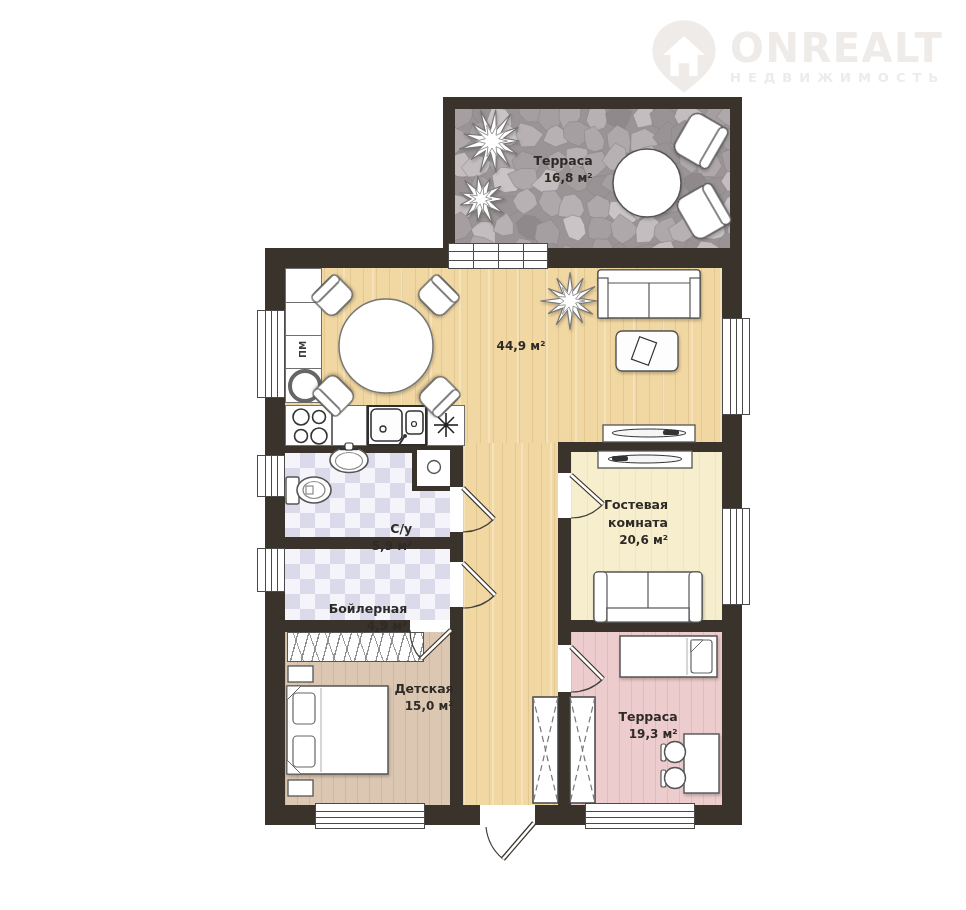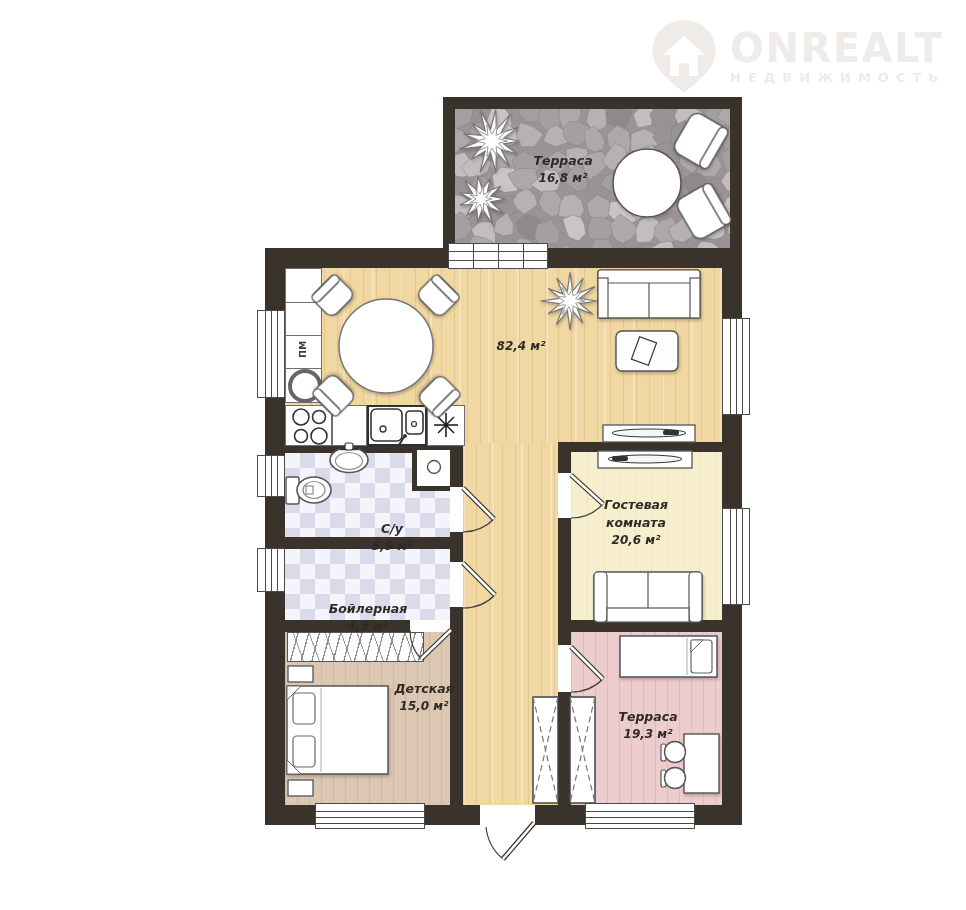--- a/index.html
+++ b/index.html
@@ -34,22 +34,22 @@
   .cab{position:absolute;background:#fff;border:1.3px solid #6f6f6f;box-sizing:border-box;}
   .cabcol{background-image:linear-gradient(#6f6f6f,#6f6f6f),linear-gradient(#6f6f6f,#6f6f6f),linear-gradient(#6f6f6f,#6f6f6f);
         background-size:100% 1px,100% 1px,100% 1px;background-position:0 33px,0 66px,0 99px;background-repeat:no-repeat;}
   .sinkunit{border:2px solid #2e2e2e;}
   .circ{position:absolute;background:#fff;border:4px solid #666;border-radius:50%;}
   .closet{position:absolute;background:#fff;border-left:5px solid var(--wall,#3a332c);
         border-bottom:5px solid var(--wall,#3a332c);box-sizing:border-box;}
   .ward{position:absolute;background:#fff;border:1.4px solid #555;box-sizing:border-box;
         background-image:repeating-linear-gradient(105deg,rgba(0,0,0,0) 0 9px,#8e8e8e 9px 10.3px),
         repeating-linear-gradient(70deg,rgba(0,0,0,0) 0 14px,#9d9d9d 14px 15px);}
-  .lbl{position:absolute;font-weight:700;font-size:12.5px;color:#2e2a26;text-align:center;
-       line-height:1.45;transform:translateX(-50%);white-space:nowrap;font-style:italic;}
+  .lbl{position:absolute;font-weight:700;font-size:12.5px;color:#2e2a26;text-align:right;
+       line-height:1.45;transform:translateX(-50%);white-space:nowrap;}
   .lbl span{display:block;}
   .lbl .area{font-weight:600;font-size:12px;}
   .pm{position:absolute;font-size:9px;font-weight:700;color:#3a3a3a;letter-spacing:.5px;
       transform:rotate(-90deg);transform-origin:center;}
   .logo{position:absolute;left:646px;top:16px;display:flex;align-items:center;gap:8px;
         color:var(--logo,#eeebe8);}
   .logo-name{font-weight:800;font-size:40px;letter-spacing:1.5px;line-height:1;}
   .logo-tag{font-weight:600;font-size:13px;letter-spacing:7px;margin-top:2px;}
   svg.overlay{position:absolute;left:0;top:0;pointer-events:none;}
   .sh{filter:drop-shadow(1.5px 2.5px 1.5px rgba(60,50,40,.30));}
@@ -222,21 +222,21 @@
   <div class="cab sinkunit" style="left:367px;top:405px;width:60px;height:41px;"></div>
   <div class="cab" style="left:427px;top:405px;width:38px;height:41px;"></div>
   <div class="closet" style="left:412px;top:450px;width:38px;height:41px;"></div>
   <div class="ward" style="left:287px;top:632px;width:137px;height:30px;"></div>
 
   <div class="lbl" style="left:563px;top:152px;">
     <span>Терраса</span>
     <span class="area">16,8 м²</span>
   </div>
   <div class="lbl" style="left:521px;top:338px;">
-    <span class="area">82,4 м²</span>
+    <span class="area">44,9 м²</span>
   </div>
   <div class="lbl" style="left:392px;top:520px;">
     <span>С/у</span>
     <span class="area">5,9 м²</span>
   </div>
   <div class="lbl" style="left:368px;top:578px;margin-top:22px;">
     <span>Бойлерная</span>
     <span class="area">4,9 м²</span>
   </div>
   <div class="lbl" style="left:636px;top:496px;">

